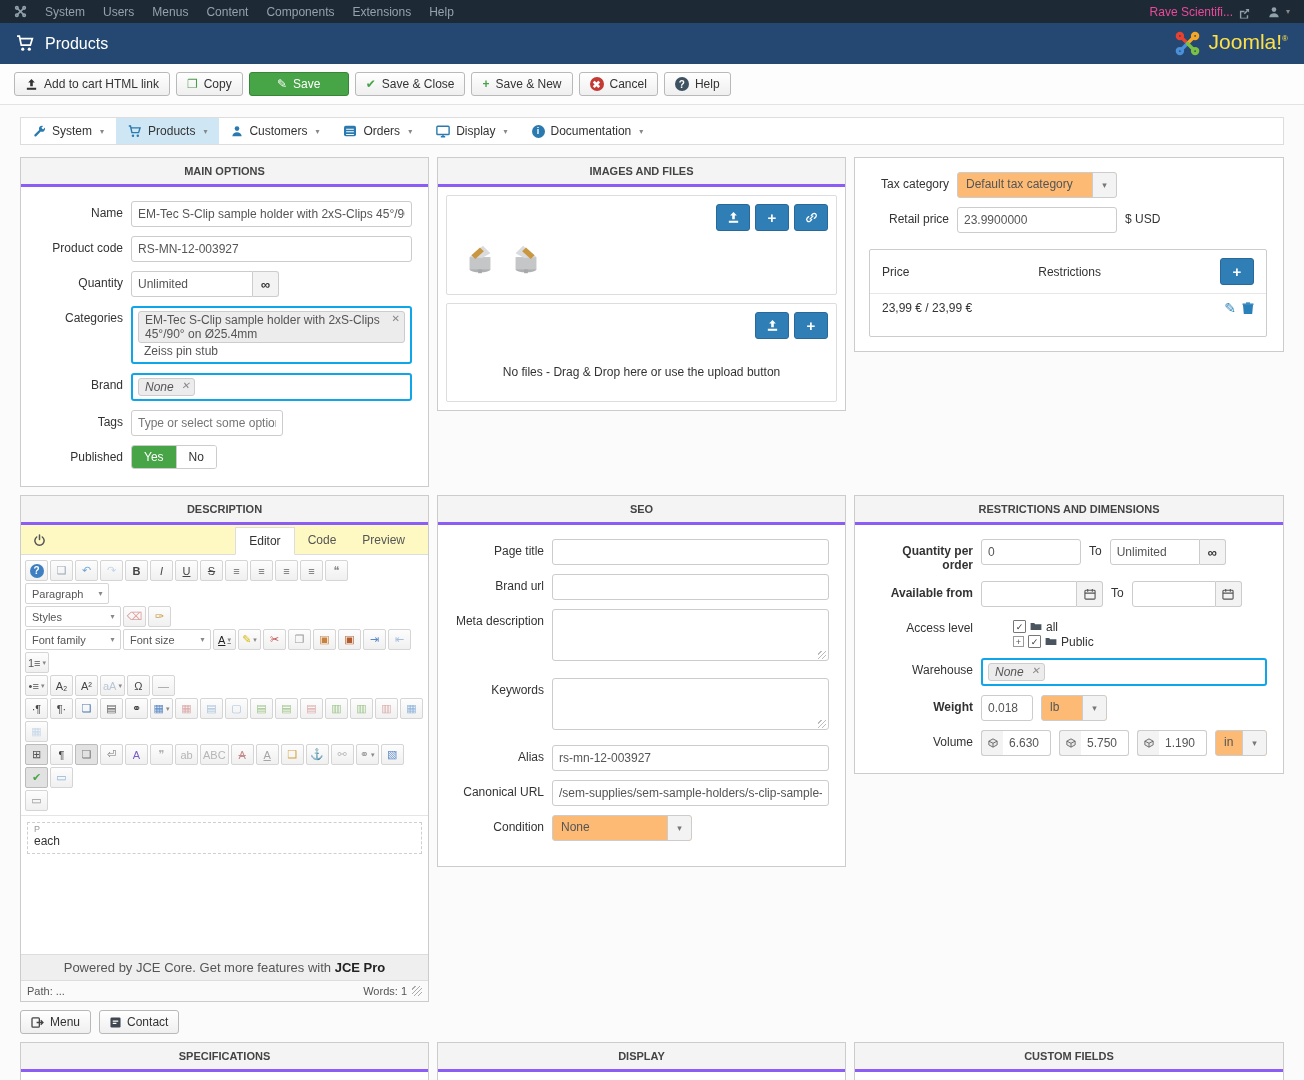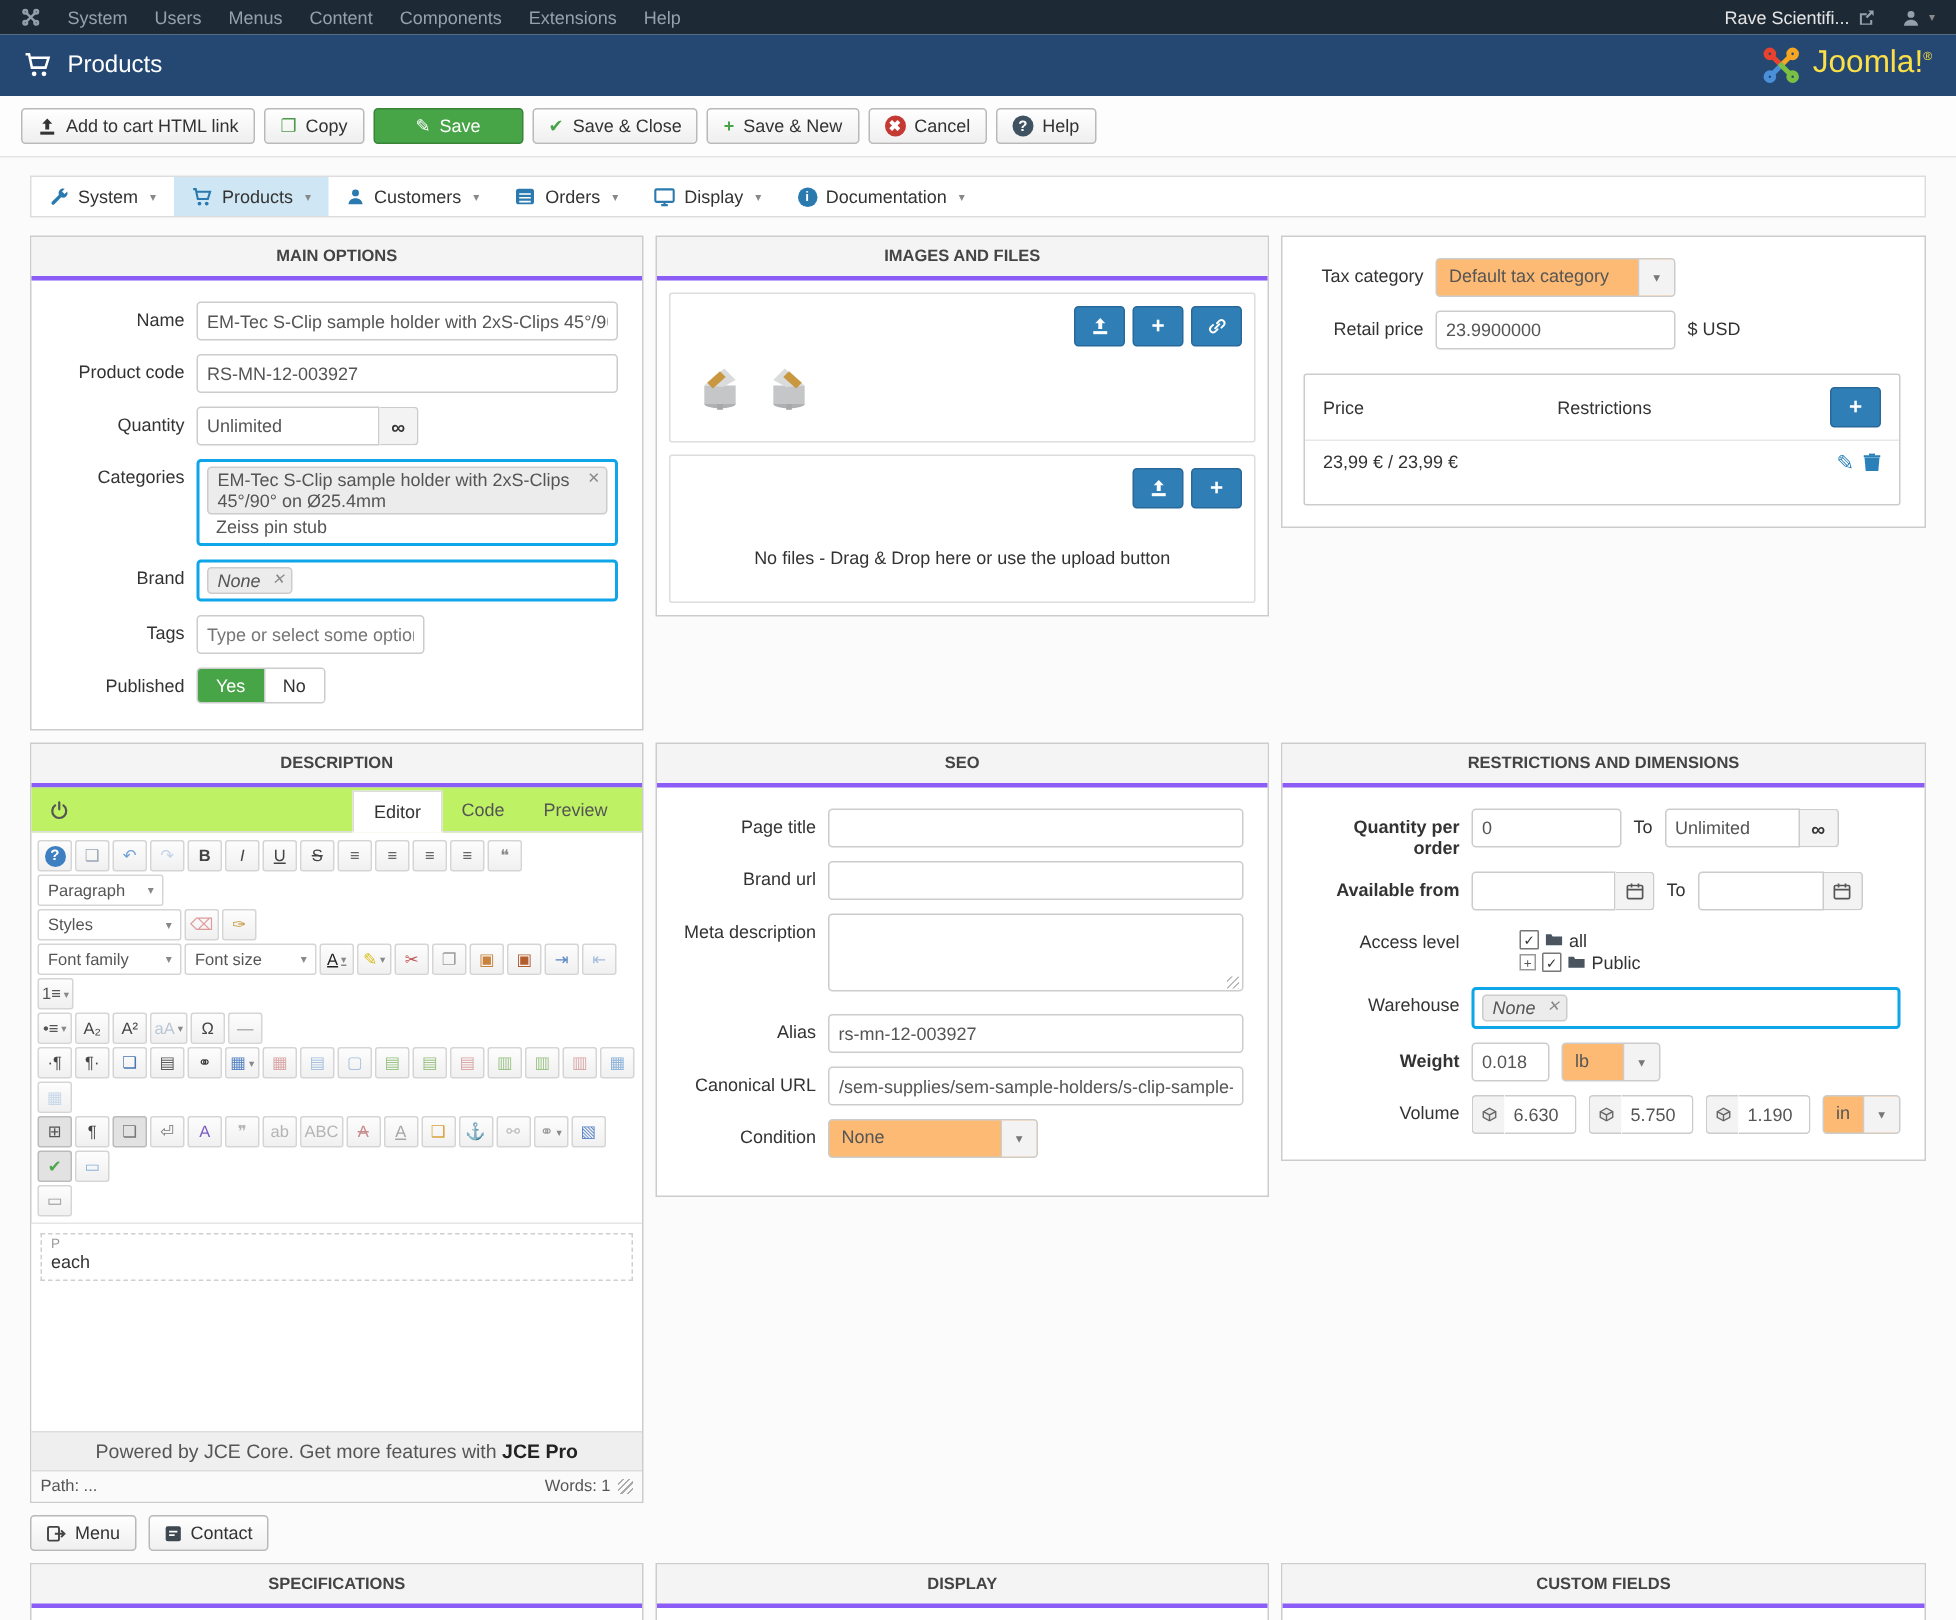--- a/index.html
+++ b/index.html
@@ -4,21 +4,21 @@
 <style>
   * { box-sizing: border-box; margin:0; padding:0; }
   html,body { width:1304px; height:1080px; overflow:hidden; }
   body { font-family:"Liberation Sans",sans-serif; font-size:12px; color:#333; background:#fbfbfb; }
   svg { display:block; }
 
   
   .topbar { height:23px; background:#1d2a36; color:#95a1ac; display:flex; align-items:center; padding:0 14px; gap:18px; font-size:12px; }
   .topbar .mitem { cursor:default; }
   .topbar .spacer { flex:1; }
-  .topbar .site { display:flex; align-items:center; gap:6px; color:#e5e5e5; }
+  .topbar .site { display:flex; align-items:flex-end; gap:6px; color:#ec4899; }
   .topbar .usr { display:flex; align-items:center; gap:4px; }
 
   
   .titlebar { height:41px; background:#254872; color:#fff; display:flex; align-items:center; padding:0 16px; }
   .titlebar .ttl { font-size:16px; margin-left:10px; }
   .titlebar .spacer { flex:1; }
   .brand { display:flex; align-items:flex-start; gap:8px; font-size:21px; color:#fde047; }
   .brand sup { font-size:8px; }
 
   
@@ -80,21 +80,21 @@
   .ptable { border:1px solid #ccc; border-radius:2px; margin-top:16px; padding-bottom:14px; }
   .ptable .hd { display:flex; align-items:center; padding:8px 12px; font-weight:normal; }
   .ptable .hd .h1 { width:42%; }
   .ptable .hd .h2 { flex:1; }
   .ptable .row { display:flex; align-items:center; padding:6px 12px; border-top:1px solid #e7e7e7; }
   .ptable .row .v { flex:1; color:#333; }
   .icn-pen { color:#2a80b9; cursor:pointer; margin-right:6px; }
   .icn-pen::after { content:"✎"; font-size:14px; }
 
   
-  .ed-top { display:flex; align-items:flex-end; padding:0 10px; border-bottom:1px solid #ddd; height:30px; background:#bef264; }
+  .ed-top { display:flex; align-items:flex-end; padding:0 10px; border-bottom:1px solid #ddd; height:30px; background:#fef9c3; }
   .ed-top .pwr { margin:0 4px 7px 2px; cursor:pointer; }
   .ed-tabs { margin-left:auto; display:flex; }
   .ed-tab { padding:6px 13px; color:#555; cursor:pointer; font-size:12px; }
   .ed-tab.on { background:#fff; border:1px solid #ddd; border-bottom-color:#fff; margin-bottom:-1px; color:#333; }
   .ed-toolbar { padding:5px 4px 2px; border-bottom:1px solid #e5e5e5; }
   .tb-row { display:flex; flex-wrap:wrap; gap:2px; margin-bottom:2px; }
   .tb-btn { min-width:23px; height:21px; border:1px solid #d5d5d5; border-radius:2px; background:linear-gradient(#fdfdfd,#f0f0f0);
             display:inline-flex; align-items:center; justify-content:center; font-size:11px; color:#444; padding:0 2px; cursor:pointer; font-family:inherit; }
   .tb-btn.on { background:#e2e2e2; border-color:#bbb; }
   .tb-btn .dd { font-size:7px; color:#888; margin-left:2px; }
@@ -745,20 +745,24 @@
         <input class="inp fill" style="">
       </div>
       <div class="frow">
         <div class="flabel w92">Brand url</div>
         <input class="inp fill" style="">
       </div>
       <div class="frow">
         <div class="flabel w92">Meta description</div>
         <span class="tawrap"><textarea class="ta" style=""></textarea></span>
       </div>
+      <div class="frow" style="margin-top:14px">
+        <div class="flabel w92">Keywords</div>
+        <span class="tawrap"><textarea class="ta" style=""></textarea></span>
+      </div>
       <div class="frow" style="margin-top:12px">
         <div class="flabel w92">Alias</div>
         <input class="inp fill" value="rs-mn-12-003927" style="">
       </div>
       <div class="frow">
         <div class="flabel w92">Canonical URL</div>
         <input class="inp fill" value="/sem-supplies/sem-sample-holders/s-clip-sample-holders/product/rs-mn-12-0" style="">
       </div>
       <div class="frow">
         <div class="flabel w92">Condition</div>

